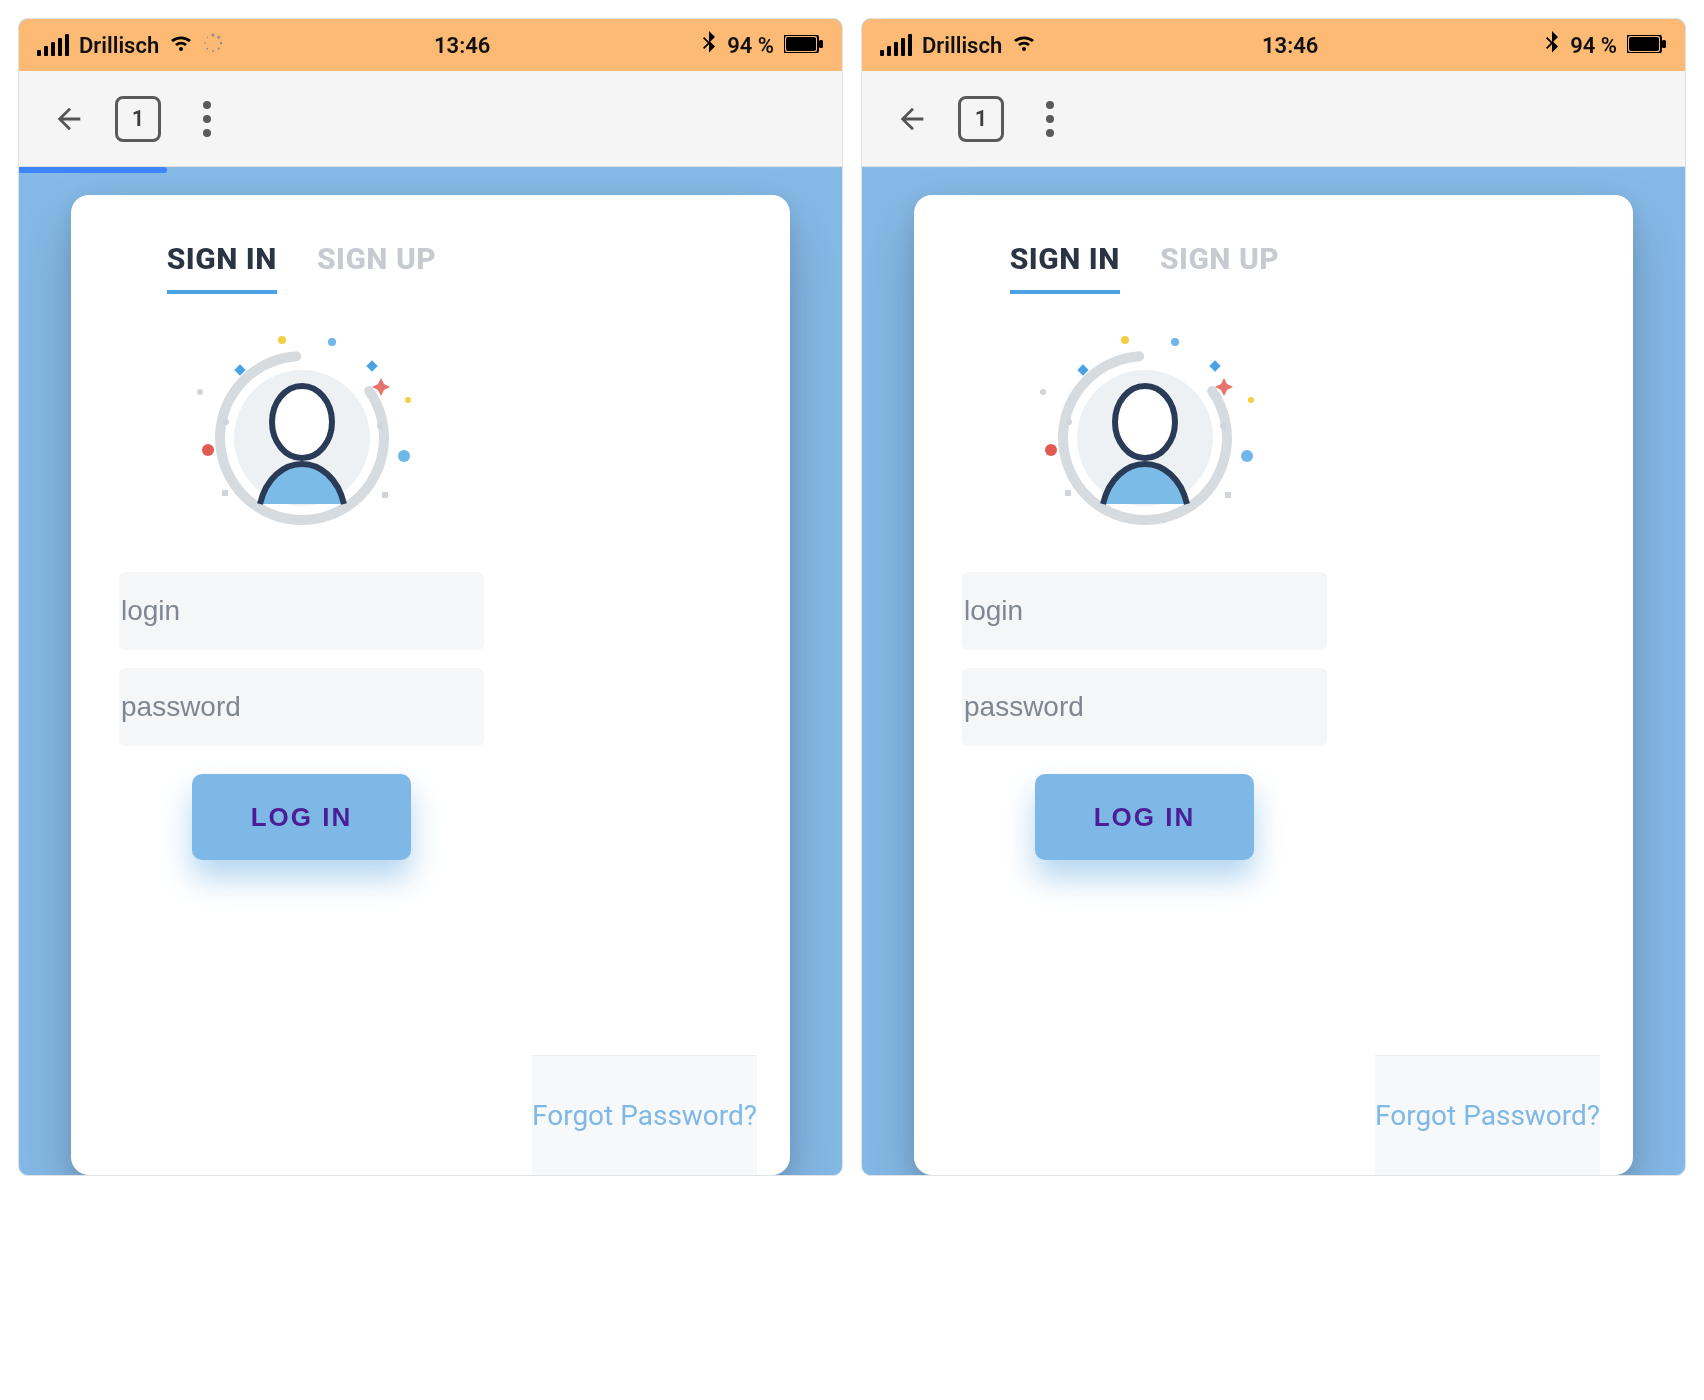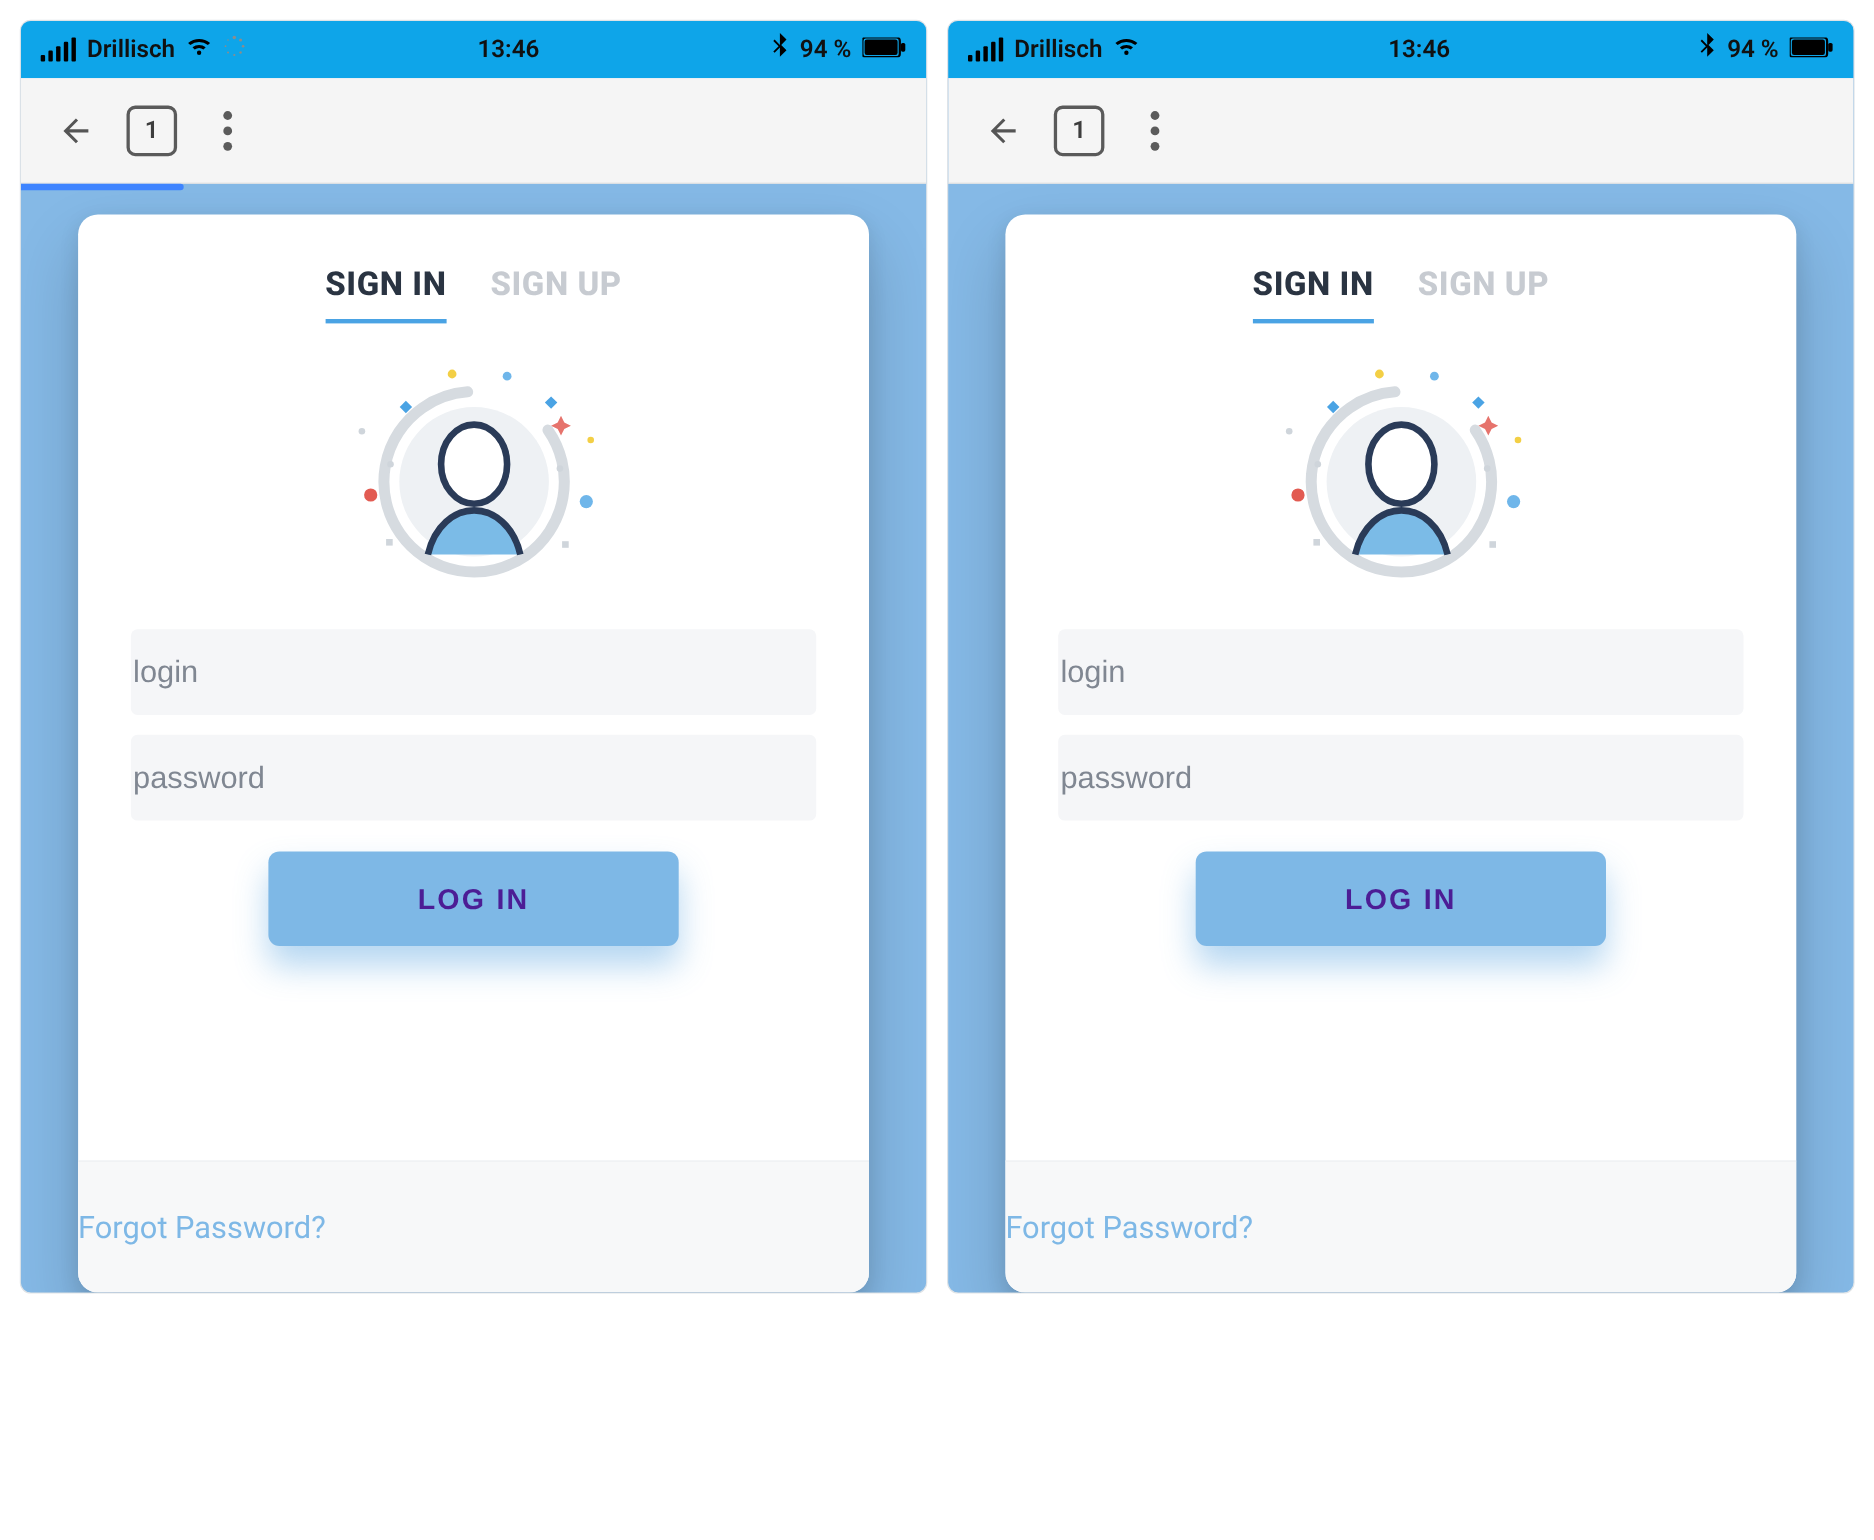--- a/index.html
+++ b/index.html
@@ -23,40 +23,40 @@
     --footer-border:#eceff1;
     --link:#7eb8e6;
     --status-text:#111;
   }
   *{box-sizing:border-box;}
   html,body{margin:0;padding:0;background:var(--page-bg);font-family:-apple-system,BlinkMacSystemFont,"Segoe UI",Roboto,Helvetica,Arial,sans-serif;}
   body{width:1704px;height:1400px;}
   .stage{display:flex;gap:18px;padding:18px 18px 0 18px;}
   .phone{flex:1 1 0;display:flex;flex-direction:column;border:1px solid #dfe3e6;border-radius:10px;overflow:hidden;background:var(--phone-bg);}
   
-  .status{height:52px;background:#0ea5e9;display:flex;align-items:center;justify-content:flex-start;padding:0 18px;color:var(--status-text);font-size:22px;font-weight:600;}
+  .status{height:52px;background:#fdba74;display:flex;align-items:center;justify-content:flex-start;padding:0 18px;color:var(--status-text);font-size:22px;font-weight:600;}
   .status .left,.status .right{display:flex;align-items:center;gap:10px;}
   .status .center{flex:1;text-align:center;}
   .bars{display:inline-flex;align-items:flex-end;gap:3px;}
   .bars i{width:4px;background:#000;display:inline-block;border-radius:1px;}
   .bars i:nth-child(1){height:6px;} .bars i:nth-child(2){height:10px;}
   .bars i:nth-child(3){height:14px;} .bars i:nth-child(4){height:18px;} .bars i:nth-child(5){height:22px;}
   
   .toolbar{background:var(--toolbar-bg);border-bottom:1px solid var(--toolbar-border);height:96px;display:flex;align-items:center;gap:18px;padding:0 22px;}
   .iconbtn{width:56px;height:56px;display:flex;align-items:center;justify-content:center;color:#555;border-radius:6px;}
   .addr{flex:1;height:60px;background:var(--addr-bg);border:1px solid #e6e6e6;border-radius:4px;display:flex;align-items:center;padding:0 18px;font-size:26px;color:var(--addr-text);gap:14px;box-shadow:0 1px 0 rgba(0,0,0,.03);}
   .addr .urlline{white-space:nowrap;overflow:hidden;text-overflow:ellipsis;}
   .addr .scheme{color:var(--addr-scheme);} .addr .host{color:#4d4d4d;} .addr .path{color:#9a9a9a;}
   .lock{color:#188038;}
   .tabcount{width:46px;height:46px;border:3px solid #5a5a5a;border-radius:8px;display:flex;align-items:center;justify-content:center;color:#3d3d3d;font-size:22px;font-weight:600;}
   .kebab{display:flex;flex-direction:column;gap:6px;} .kebab i{width:8px;height:8px;background:#5b5b5b;border-radius:50%;}
   
   .viewport{flex:1;position:relative;padding:28px 52px 0;}
   .progress{position:absolute;left:0;top:0;height:6px;background:#3e84ff;border-radius:0 3px 3px 0;}
-  .card{background:var(--card-bg);border-radius:18px;box-shadow:var(--card-shadow);overflow:hidden;display:flex;flex-direction:column;min-height:980px;}
+  .card{background:var(--card-bg);border-radius:18px;box-shadow:var(--card-shadow);overflow:hidden;display:flex;flex-direction:row;min-height:980px;}
   .card-body{padding:40px 48px 36px;display:flex;flex-direction:column;align-items:center;}
   .tabs{display:flex;gap:40px;margin-top:6px;}
   .tab{font-size:30px;font-weight:800;letter-spacing:.5px;padding-bottom:14px;cursor:pointer;}
   .tab.active{color:var(--tab-active);border-bottom:4px solid var(--accent-line);}
   .tab.inactive{color:var(--tab-inactive);}
   .avatar-wrap{margin:28px 0 8px;}
   .inputs{width:100%;display:flex;flex-direction:column;gap:18px;margin-top:8px;}
   .input{width:100%;height:78px;background:var(--input-bg);border:none;border-radius:6px;text-align:left;font-size:28px;color:var(--input-text);}
   .input::placeholder{color:var(--input-text);}
   .login-btn{margin-top:28px;align-self:center;width:60%;height:86px;background:var(--accent);color:#4c1d95;border:none;border-radius:10px;font-size:26px;font-weight:800;letter-spacing:2px;box-shadow:0 18px 30px rgba(88,164,223,.45);cursor:pointer;}

